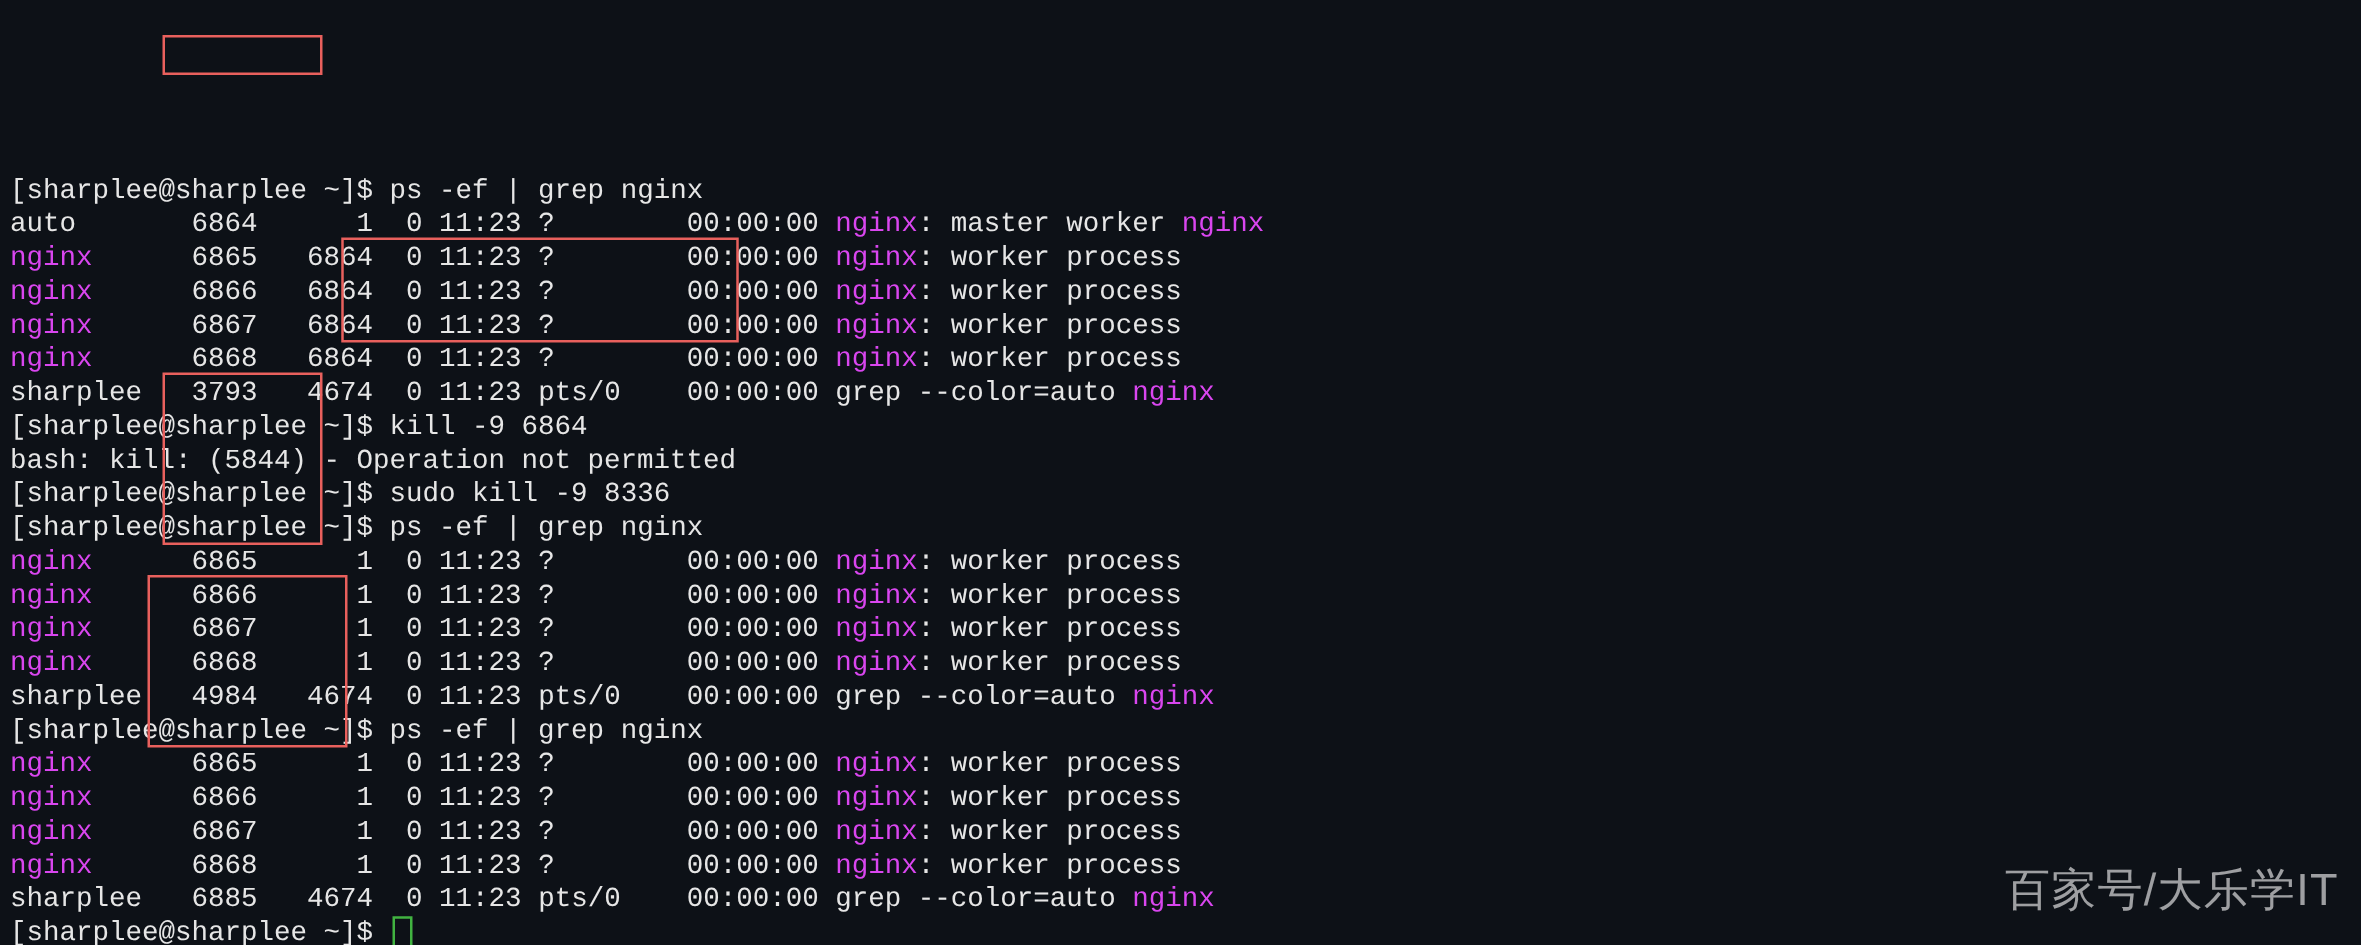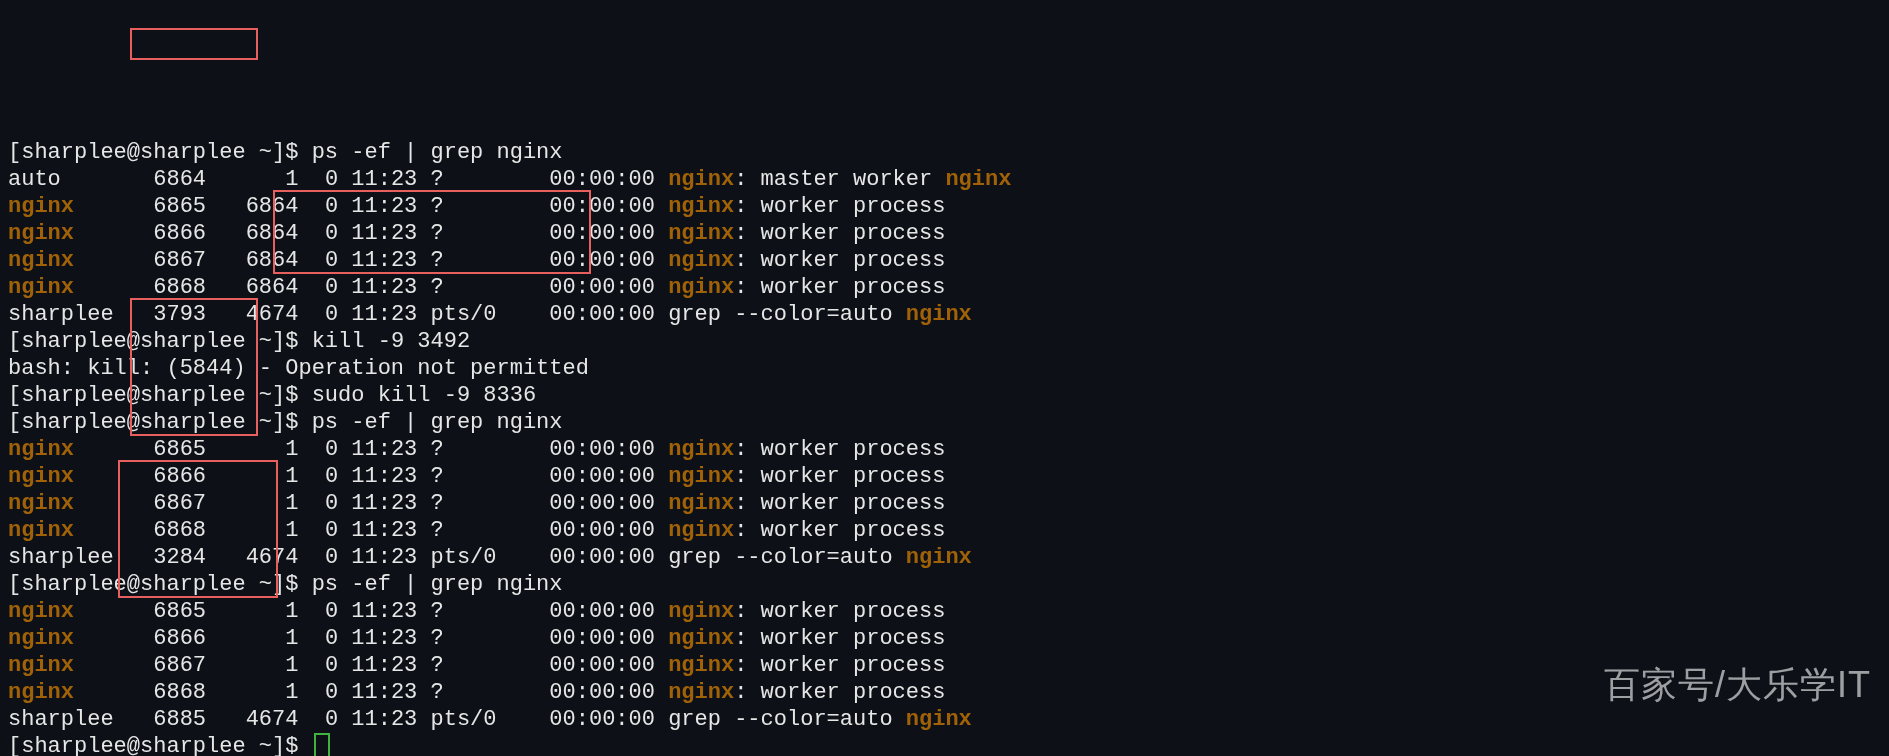--- a/index.html
+++ b/index.html
@@ -10,38 +10,38 @@
     font-size: 22px;
     line-height: 27px;
     color: #e6e6e6;
     white-space: pre;
     position: relative;
     width: 1889px;
     height: 756px;
     box-sizing: border-box;
     overflow: hidden;
   }
-  .hl { color: #a16207; font-weight: bold; }
+  .hl { color: #d946ef; font-weight: normal; }
   .box {
     position: absolute;
     border: 2px solid #e8605d;
     pointer-events: none;
   }
   .cursor {
     display: inline-block;
     width: 12px;
     height: 22px;
     border: 2px solid #41b341;
     vertical-align: middle;
     margin-left: 2px;
   }
   .watermark {
     position: absolute;
     right: 18px;
-    bottom: 31px;
+    bottom: 4px;
     text-align: right;
     pointer-events: none;
   }
   .watermark .wm-main {
     font-family: "SimHei", sans-serif;
     font-size: 36px;
     color: rgba(255,255,255,0.6);
     letter-spacing: 1px;
   }
   .watermark .wm-sub {
@@ -56,29 +56,29 @@
 
 
 <div>
 <span>[<span>sharplee</span>@<span>sharplee</span> <span>~</span>]<span>$</span> </span><span>ps -ef | grep nginx</span>
 <span><span>auto</span>       <span>6864</span>      <span>1</span>  <span>0</span> <span>11:23</span> <span>?</span>        <span>00:00:00</span> <span class="hl">nginx</span><span>: master worker </span><span class="hl">nginx</span></span>
 <span><span class="hl">nginx</span>      <span>6865</span>   <span>6864</span>  <span>0</span> <span>11:23</span> <span>?</span>        <span>00:00:00</span> <span class="hl">nginx</span><span>: worker process</span></span>
 <span><span class="hl">nginx</span>      <span>6866</span>   <span>6864</span>  <span>0</span> <span>11:23</span> <span>?</span>        <span>00:00:00</span> <span class="hl">nginx</span><span>: worker process</span></span>
 <span><span class="hl">nginx</span>      <span>6867</span>   <span>6864</span>  <span>0</span> <span>11:23</span> <span>?</span>        <span>00:00:00</span> <span class="hl">nginx</span><span>: worker process</span></span>
 <span><span class="hl">nginx</span>      <span>6868</span>   <span>6864</span>  <span>0</span> <span>11:23</span> <span>?</span>        <span>00:00:00</span> <span class="hl">nginx</span><span>: worker process</span></span>
 <span><span>sharplee</span>   <span>3793</span>   <span>4674</span>  <span>0</span> <span>11:23</span> <span>pts/0</span>    <span>00:00:00</span> <span>grep --color=auto </span><span class="hl">nginx</span></span>
-<span>[<span>sharplee</span>@<span>sharplee</span> <span>~</span>]<span>$</span> </span><span>kill -9 3492</span>
+<span>[<span>sharplee</span>@<span>sharplee</span> <span>~</span>]<span>$</span> </span><span>kill -9 6864</span>
 <span>bash: kill: (5844) - Operation not permitted</span>
 <span>[<span>sharplee</span>@<span>sharplee</span> <span>~</span>]<span>$</span> </span><span>sudo kill -9 8336</span>
 <span>[<span>sharplee</span>@<span>sharplee</span> <span>~</span>]<span>$</span> </span><span>ps -ef | grep nginx</span>
 <span><span class="hl">nginx</span>      <span>6865</span>      <span>1</span>  <span>0</span> <span>11:23</span> <span>?</span>        <span>00:00:00</span> <span class="hl">nginx</span><span>: worker process</span></span>
 <span><span class="hl">nginx</span>      <span>6866</span>      <span>1</span>  <span>0</span> <span>11:23</span> <span>?</span>        <span>00:00:00</span> <span class="hl">nginx</span><span>: worker process</span></span>
 <span><span class="hl">nginx</span>      <span>6867</span>      <span>1</span>  <span>0</span> <span>11:23</span> <span>?</span>        <span>00:00:00</span> <span class="hl">nginx</span><span>: worker process</span></span>
 <span><span class="hl">nginx</span>      <span>6868</span>      <span>1</span>  <span>0</span> <span>11:23</span> <span>?</span>        <span>00:00:00</span> <span class="hl">nginx</span><span>: worker process</span></span>
-<span><span>sharplee</span>   <span>3284</span>   <span>4674</span>  <span>0</span> <span>11:23</span> <span>pts/0</span>    <span>00:00:00</span> <span>grep --color=auto </span><span class="hl">nginx</span></span>
+<span><span>sharplee</span>   <span>4984</span>   <span>4674</span>  <span>0</span> <span>11:23</span> <span>pts/0</span>    <span>00:00:00</span> <span>grep --color=auto </span><span class="hl">nginx</span></span>
 <span>[<span>sharplee</span>@<span>sharplee</span> <span>~</span>]<span>$</span> </span><span>ps -ef | grep nginx</span>
 <span><span class="hl">nginx</span>      <span>6865</span>      <span>1</span>  <span>0</span> <span>11:23</span> <span>?</span>        <span>00:00:00</span> <span class="hl">nginx</span><span>: worker process</span></span>
 <span><span class="hl">nginx</span>      <span>6866</span>      <span>1</span>  <span>0</span> <span>11:23</span> <span>?</span>        <span>00:00:00</span> <span class="hl">nginx</span><span>: worker process</span></span>
 <span><span class="hl">nginx</span>      <span>6867</span>      <span>1</span>  <span>0</span> <span>11:23</span> <span>?</span>        <span>00:00:00</span> <span class="hl">nginx</span><span>: worker process</span></span>
 <span><span class="hl">nginx</span>      <span>6868</span>      <span>1</span>  <span>0</span> <span>11:23</span> <span>?</span>        <span>00:00:00</span> <span class="hl">nginx</span><span>: worker process</span></span>
 <span><span>sharplee</span>   <span>6885</span>   <span>4674</span>  <span>0</span> <span>11:23</span> <span>pts/0</span>    <span>00:00:00</span> <span>grep --color=auto </span><span class="hl">nginx</span></span>
 <span>[<span>sharplee</span>@<span>sharplee</span> <span>~</span>]<span>$</span> </span><span class="cursor"></span>
 </div>
 
 

